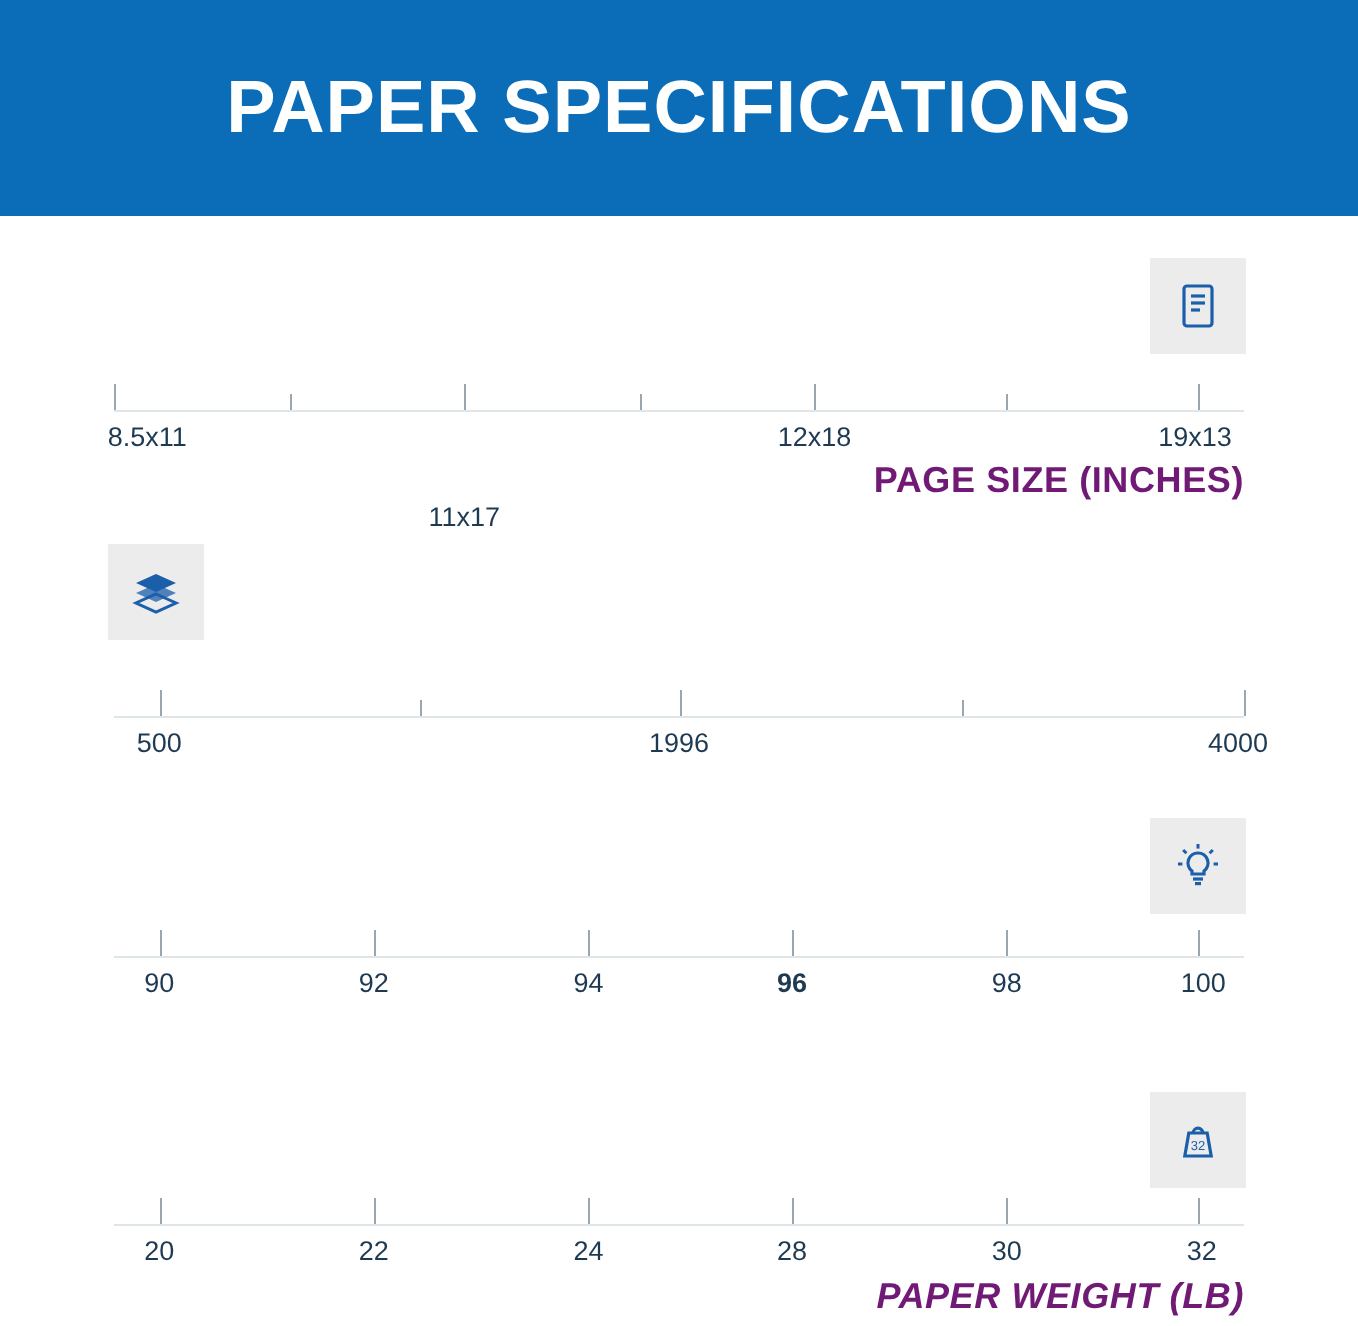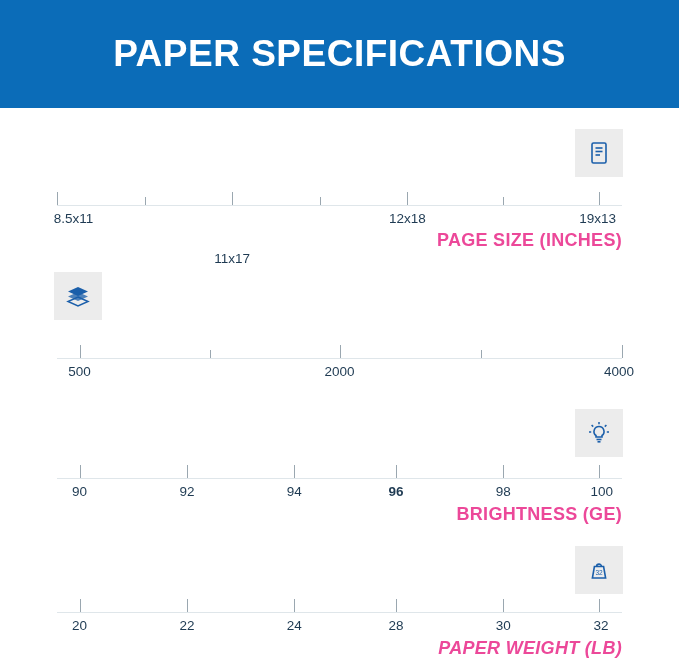--- a/index.html
+++ b/index.html
@@ -88,21 +88,21 @@
     color: #1e3a52;
     white-space: nowrap;
     font-weight: normal;
   }
 
   .axis-title {
     position: absolute;
     right: 57px;
     font-size: 18px;
     font-weight: bold;
-    color: #ec4899;
+    color: #701a75;
     letter-spacing: 0.3px;
     white-space: nowrap;
     text-align: right;
   }
 </style>
 </head>
 <body>
 
 <div id="page">
 
@@ -150,21 +150,21 @@
     </div>
 
     <div class="axis" style="top: 100px;">
       <div class="tick major" style="left: 4%;"></div>
       <div class="tick mid" style="left: 27%;"></div>
       <div class="tick major" style="left: 50%;"></div>
       <div class="tick mid" style="left: 75%;"></div>
       <div class="tick major" style="left: 100%;"></div>
 
       <div class="tick-label" style="left: 4%;">500</div>
-      <div class="tick-label" style="left: 50%;">2000</div>
+      <div class="tick-label" style="left: 50%;">1996</div>
       <div class="tick-label" style="left: 100%; transform: translateX(-60%);">4000</div>
     </div>
 
   </div>
 
   <div class="spec spec-3">
 
     <div class="icon-tile" style="left: 575px; top: 13px;">
       <svg width="26" height="26" viewBox="0 0 26 26" aria-hidden="true">
         <path d="M13 6.5a5 5 0 0 0-3 9v1.5h6V15.5a5 5 0 0 0-3-9z" fill="none" stroke="#1b5faa" stroke-width="1.6"></path>
@@ -187,21 +187,20 @@
       <div class="tick major" style="left: 96%;"></div>
 
       <div class="tick-label" style="left: 4%;">90</div>
       <div class="tick-label" style="left: 23%;">92</div>
       <div class="tick-label" style="left: 42%;">94</div>
       <div class="tick-label" style="left: 60%; font-weight: bold;">96</div>
       <div class="tick-label" style="left: 79%;">98</div>
       <div class="tick-label" style="left: 96%; transform: translateX(-40%);">100</div>
     </div>
 
-    <div class="axis-title" style="top: 108px;">BRIGHTNESS (GE)</div>
   </div>
 
   <div class="spec spec-4">
 
     <div class="icon-tile" style="left: 575px; top: 12px;">
       <svg width="26" height="26" viewBox="0 0 26 26" aria-hidden="true">
         <path d="M8.4 9.5h9.2l2 11.5H6.4z" fill="none" stroke="#1b5faa" stroke-width="1.6"></path>
         <path d="M10.6 9.5a2.4 2.4 0 0 1 4.8 0" fill="none" stroke="#1b5faa" stroke-width="1.6"></path>
         <text x="13" y="18.2" text-anchor="middle" font-family="Liberation Sans, sans-serif" font-size="6.5" fill="#1b5faa">32</text>
       </svg>

